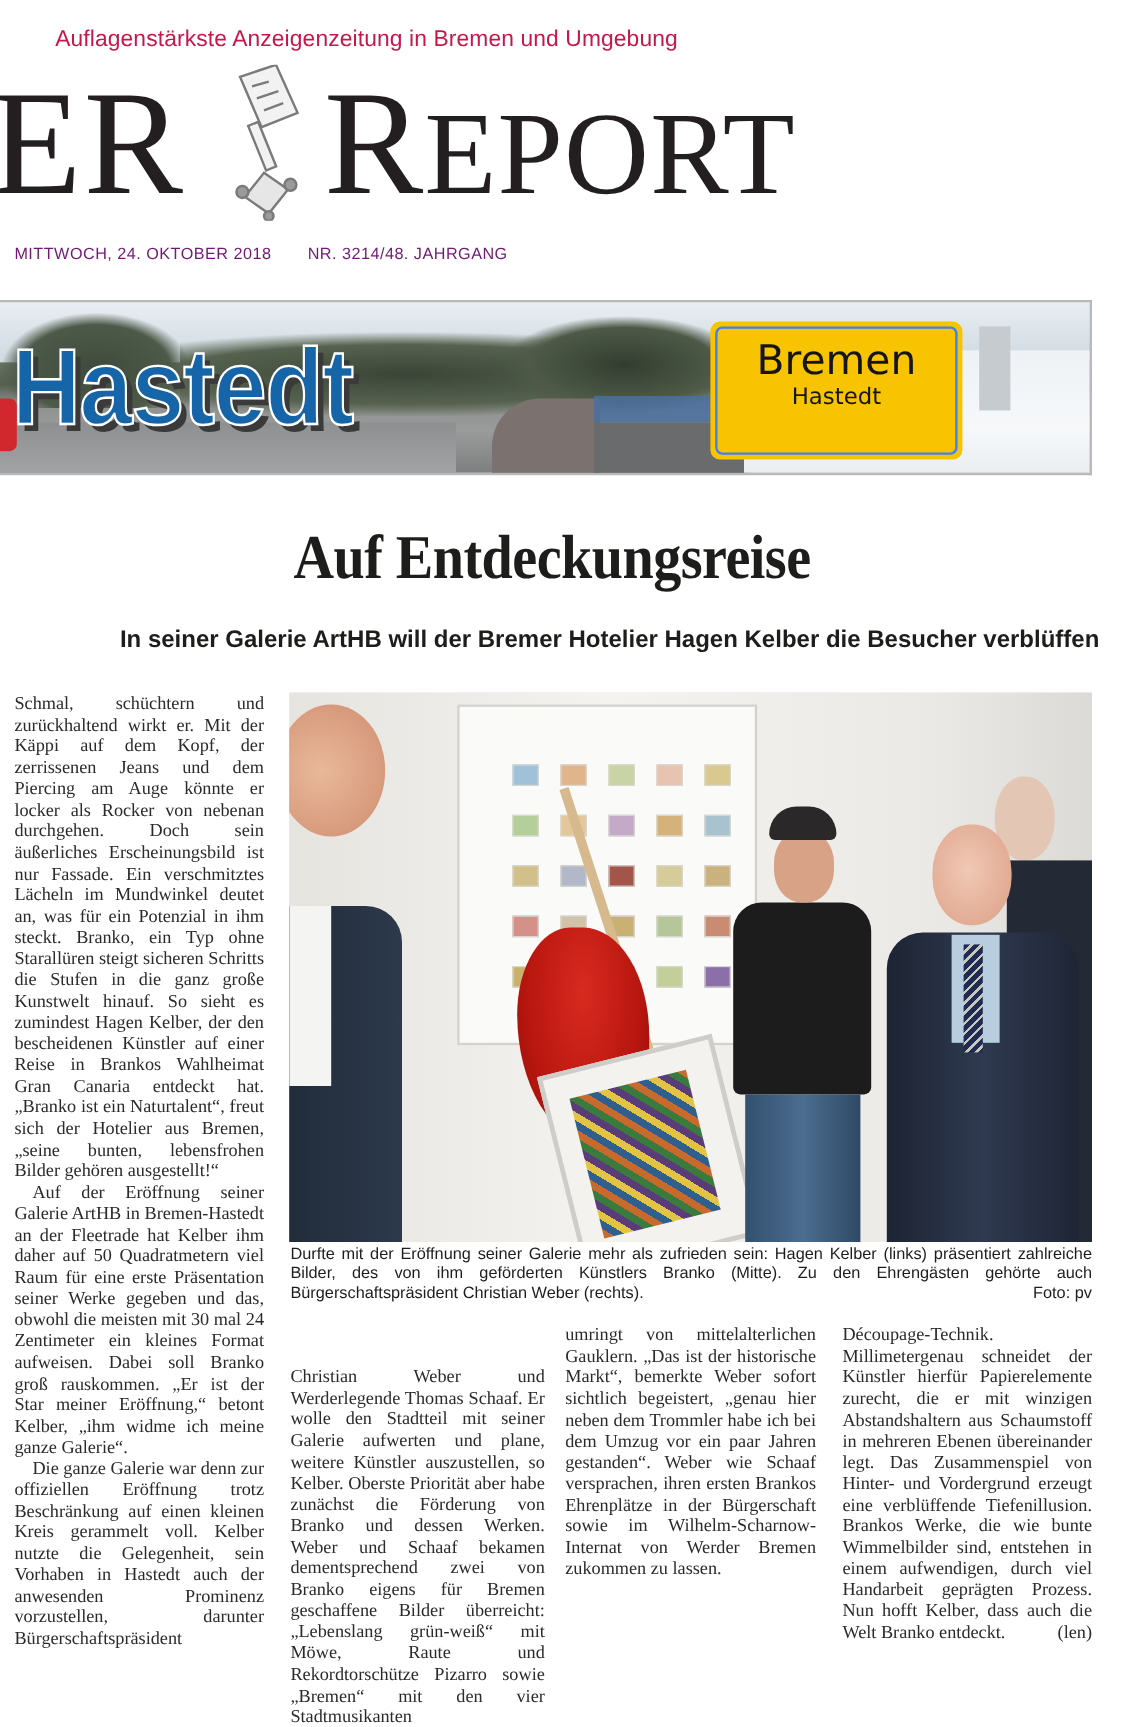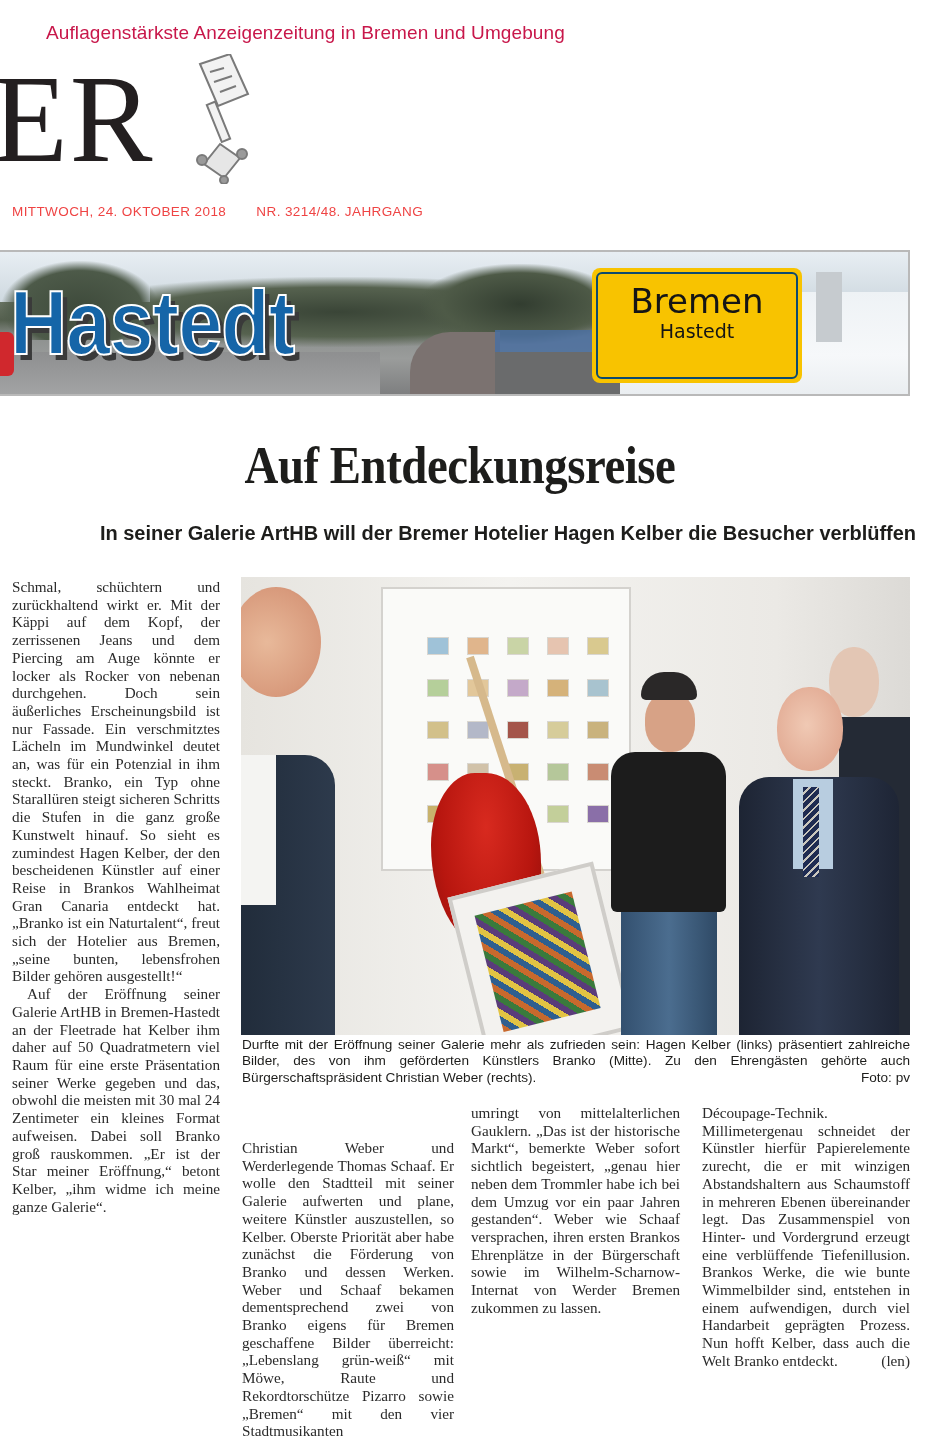--- a/index.html
+++ b/index.html
@@ -7,41 +7,41 @@
   body { position: relative; font-family: "Liberation Serif", serif; color: #1d1d1b; }
 
   .tagline { position: absolute; left: 2px; top: 22px; font-family: "Liberation Sans", sans-serif; font-size: 19px; color: #c8174a; letter-spacing: 0.1px; margin-left: 44px; }
 
   .masthead { position: absolute; left: 0; top: 48px; width: 952px; height: 150px; }
   .mast-left { position: absolute; left: -8px; top: 10px; font-family: "Liberation Serif", serif; font-size: 124px; line-height: 1; color: #231f20; letter-spacing: 2px; }
   .mast-right { position: absolute; left: 158px; top: 10px; font-family: "Liberation Serif", serif; font-size: 124px; line-height: 1; color: #231f20; letter-spacing: 1px; }
   .mast-right .small { font-size: 98px; }
   .key { position: absolute; left: 180px; top: 6px; width: 78px; height: 130px; }
 
-  .dateline { position: absolute; left: 12px; top: 204px; font-family: "Liberation Sans", sans-serif; font-size: 13.5px; color: #ef4444; letter-spacing: 0.4px; }
+  .dateline { position: absolute; left: 12px; top: 204px; font-family: "Liberation Sans", sans-serif; font-size: 13.5px; color: #701a75; letter-spacing: 0.4px; }
   .dateline span { margin-right: 26px; }
 
   .banner { position: absolute; left: 0; top: 250px; width: 910px; height: 146px; border: 2px solid #b9b9b9; border-left: none; overflow: hidden;
     background: linear-gradient(180deg, #dfe7ee 0%, #c7d2da 22%, #6f7a6a 30%, #545f4e 48%, #8d918f 60%, #9a9c9b 75%, #7e7f80 100%); }
   .banner .sky { position: absolute; left: 0; top: 0; width: 100%; height: 50px; background: linear-gradient(180deg,#e8eef3,#cfd9e0); }
   .banner .trees1 { position: absolute; left: 0; top: 8px; width: 160px; height: 80px; background: radial-gradient(ellipse at 50% 60%, #3e4a3b 0%, #4d5a49 55%, transparent 70%); }
   .banner .trees2 { position: absolute; left: 150px; top: 25px; width: 470px; height: 70px; background: radial-gradient(ellipse at 40% 50%, #3a4537 0%, #56624f 50%, transparent 72%); }
   .banner .trees3 { position: absolute; left: 420px; top: 12px; width: 200px; height: 80px; background: radial-gradient(ellipse at 50% 50%, #323d30 0%, #4e5a47 55%, transparent 72%); }
   .banner .water { position: absolute; left: 620px; top: 40px; width: 290px; height: 106px; background: linear-gradient(180deg,#eef2f5,#f6f8fa 60%, #e9edf0); }
   .banner .road { position: absolute; left: 0; top: 100px; width: 380px; height: 46px; background: linear-gradient(180deg,#8e8f90,#a4a5a6); }
   .banner .wall { position: absolute; left: 410px; top: 80px; width: 90px; height: 66px; background: #7b7270; border-radius: 40px 0 0 0; }
   .banner .bridge { position: absolute; left: 495px; top: 78px; width: 100px; height: 22px; background: #4a6ea0; opacity: .85; }
   .banner .deck { position: absolute; left: 495px; top: 100px; width: 130px; height: 46px; background: #6a6b6c; }
   .banner .tower { position: absolute; left: 816px; top: 20px; width: 26px; height: 70px; background: #c6cbcf; }
   .banner .icon-red { position: absolute; left: -8px; top: 80px; width: 22px; height: 44px; background: #d0282d; border-radius: 6px; }
   .banner .hastedt { position: absolute; left: 10px; top: 26px; font-family: "Liberation Sans", sans-serif; font-weight: 700; font-size: 90px; line-height: 1; color: #1565a8; letter-spacing: -1px;
     -webkit-text-stroke: 2px #ffffff; text-shadow: 6px 6px 0 #3a3a3a; transform: scaleX(0.88); transform-origin: left top; }
 
   .sign { position: absolute; left: 592px; top: 268px; width: 210px; height: 115px; background: #f8c300; border-radius: 8px; padding: 4px; }
-  .sign .inner { width: 100%; height: 100%; border: 2px solid #0c4a6e; border-radius: 6px; text-align: center; font-family: "DejaVu Sans", sans-serif; color: #151515; }
+  .sign .inner { width: 100%; height: 100%; border: 2px solid #3b82f6; border-radius: 6px; text-align: center; font-family: "DejaVu Sans", sans-serif; color: #151515; }
   .sign .city { font-size: 34px; padding-top: 10px; line-height: 1.05; }
   .sign .district { font-size: 19px; line-height: 1.2; }
 
   .headline { position: absolute; left: 0; top: 436px; width: 920px; text-align: center; font-family: "Liberation Serif", serif; font-size: 52px; color: #1d1d1b; letter-spacing: -0.5px; transform: scaleX(0.9); transform-origin: center top; }
   .subhead { position: absolute; left: 0; top: 522px; width: 920px; text-align: center; font-family: "Liberation Sans", sans-serif; font-size: 20px; color: #1d1d1b; }
 
   .col { position: absolute; font-family: "Liberation Serif", serif; font-size: 15.2px; line-height: 17.7px; color: #2a2a2a; text-align: justify; hyphens: manual; }
   .col p { text-indent: 0; }
   .col p.indent { text-indent: 15px; }
   .col1 { left: 12px; top: 578px; width: 208px; }
@@ -91,20 +91,23 @@
     <g fill="#f2f2f2" stroke="#7a7a7a" stroke-width="2">
       <path d="M20 10 L50 0 L68 40 L38 52 Z"></path>
       <path d="M30 18 L44 14 M34 28 L52 22 M40 38 L56 32" fill="none"></path>
       <rect x="34" y="48" width="9" height="40" transform="rotate(-22 38 68)"></rect>
       <path d="M40 90 L60 104 L44 124 L24 110 Z" fill="#e6e6e6"></path>
       <circle cx="22" cy="106" r="5" fill="#9a9a9a"></circle>
       <circle cx="62" cy="100" r="5" fill="#9a9a9a"></circle>
       <circle cx="44" cy="126" r="4" fill="#9a9a9a"></circle>
     </g>
   </svg>
+  <div class="mast-right" style="left:270px;">
+    <span>R</span><span class="small">EPORT</span>
+  </div>
 </div>
 
 <div class="dateline">
   <span>MITTWOCH, 24. OKTOBER 2018</span>
   <span>NR. 3214/48. JAHRGANG</span>
 </div>
 
 <div class="banner">
   <div class="sky"></div>
   <div class="trees1"></div>
@@ -126,20 +129,21 @@
     <div class="district">Hastedt</div>
   </div>
 </div>
 
 <h1 class="headline">Auf Entdeckungsreise</h1>
 <h2 class="subhead" style="font-weight:bold;margin-left:48px;">In seiner Galerie ArtHB will der Bremer Hotelier Hagen Kelber die Besucher verblüffen</h2>
 
 <div class="col col1">
   <p>Schmal, schüchtern und zurückhaltend wirkt er. Mit der Käppi auf dem Kopf, der zerrissenen Jeans und dem Piercing am Auge könnte er locker als Rocker von nebenan durchgehen. Doch sein äußerliches Erscheinungsbild ist nur Fassade. Ein verschmitztes Lächeln im Mundwinkel deutet an, was für ein Potenzial in ihm steckt. Branko, ein Typ ohne Starallüren steigt sicheren Schritts die Stufen in die ganz große Kunstwelt hinauf. So sieht es zumindest Hagen Kelber, der den bescheidenen Künstler auf einer Reise in Brankos Wahlheimat Gran Canaria entdeckt hat. „Branko ist ein Naturtalent“, freut sich der Hotelier aus Bremen, „seine bunten, lebensfrohen Bilder gehören ausgestellt!“</p>
   <p class="indent">Auf der Eröffnung seiner Galerie ArtHB in Bremen-Hastedt an der Fleetrade hat Kelber ihm daher auf 50 Quadratmetern viel Raum für eine erste Präsentation seiner Werke gegeben und das, obwohl die meisten mit 30 mal 24 Zentimeter ein kleines Format aufweisen. Dabei soll Branko groß rauskommen. „Er ist der Star meiner Eröffnung,“ betont Kelber, „ihm widme ich meine ganze Galerie“.</p>
+  <p class="indent">Die ganze Galerie war denn zur offiziellen Eröffnung trotz Beschränkung auf einen kleinen Kreis gerammelt voll. Kelber nutzte die Gelegenheit, sein Vorhaben in Hastedt auch der anwesenden Prominenz vorzustellen, darunter Bürgerschaftspräsident</p>
 </div>
 
 <div class="photo">
   <div class="wall-bg"></div>
   <div class="frame">
     <div class="thumb" style="left:44px;top:48px;background:#9fc2d8;"></div>
     <div class="thumb" style="left:84px;top:48px;background:#e0b58c;"></div>
     <div class="thumb" style="left:124px;top:48px;background:#c9d4a6;"></div>
     <div class="thumb" style="left:164px;top:48px;background:#e6c4b0;"></div>
     <div class="thumb" style="left:204px;top:48px;background:#d9c98f;"></div>

